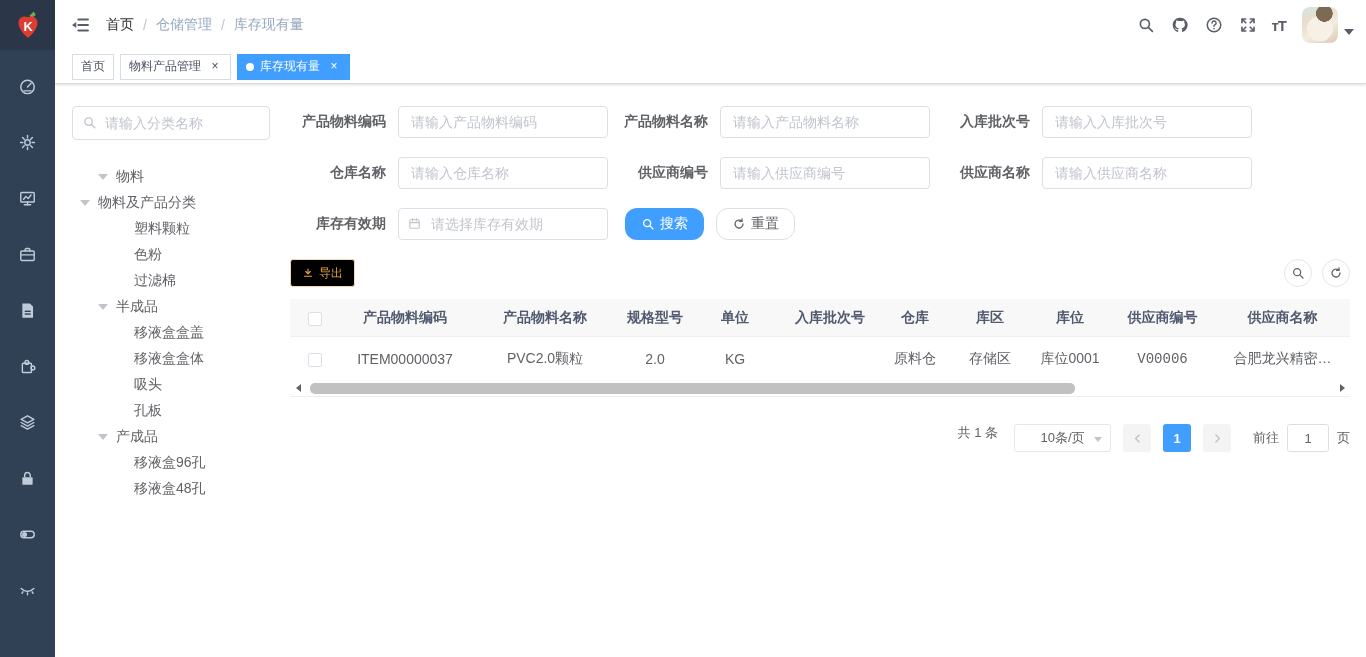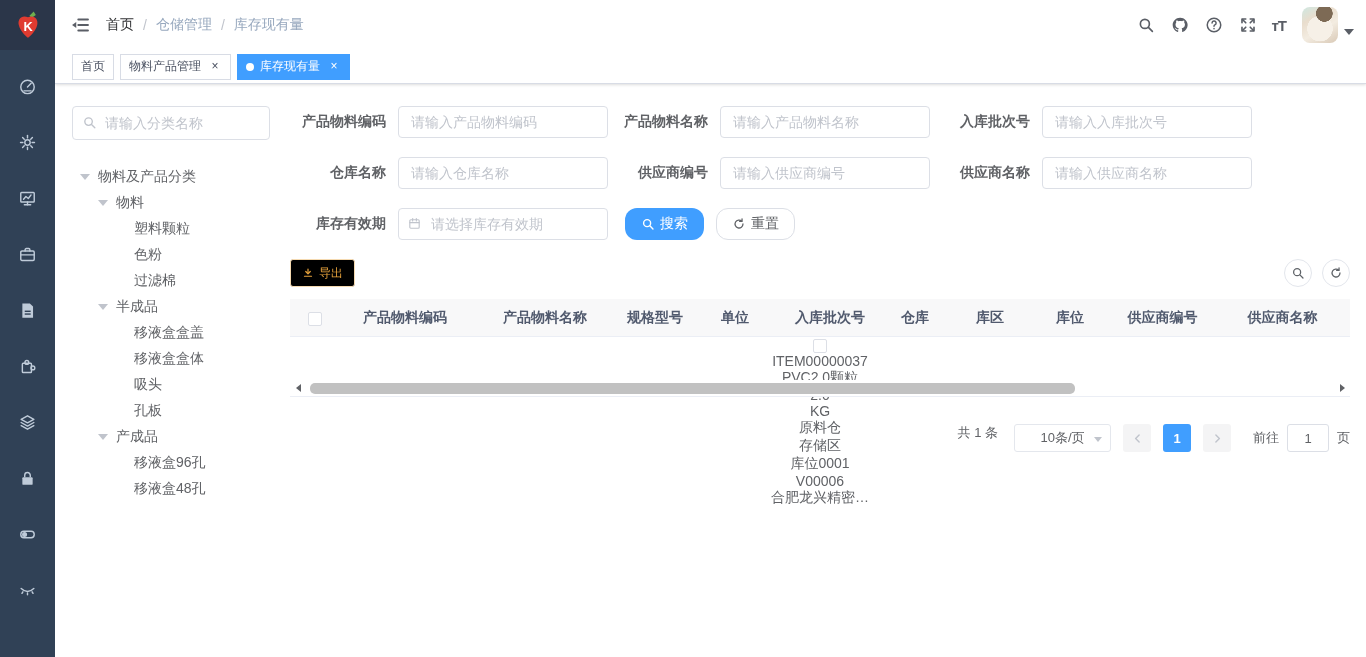--- a/index.html
+++ b/index.html
@@ -81,21 +81,21 @@
   .btn-export { background:#000000; color:#e6a23c; border:1px solid #f5dab1; border-radius:3px; height:28px; padding:0 11px; font-size:12px; display:inline-flex; align-items:center; cursor:pointer; }
   .btn-export .icon { width:12px; height:12px; margin-right:5px; }
   .right-tools { display:flex; align-items:center; }
   .circle-btn { width:28px; height:28px; border-radius:50%; border:1px solid #e3e6ec; background:#fff; color:#5f6368; display:flex; align-items:center; justify-content:center; margin-left:10px; cursor:pointer; }
   .circle-btn .icon { width:14px; height:14px; }
 
   
   .tbl { width:100%; }
   .tbl-header { display:flex; align-items:center; background:#f8f8f9; height:38px; border-bottom:1px solid #ebeef5; }
   .tbl-header .cell { font-weight:700; color:#515a6e; font-size:14px; }
-  .tbl-row { display:flex; align-items:center; height:43px; background:#fff; color:#606266; font-size:14px;flex-direction:column; }
+  .tbl-row { display:flex; align-items:center; height:43px; background:#fff; color:#606266; font-size:14px; }
   .cell { text-align:center; padding:0 4px; white-space:nowrap; overflow:hidden; text-overflow:ellipsis; flex:0 0 auto; }
   .checkbox { width:14px; height:14px; border:1px solid #dcdfe6; border-radius:2px; background:#fff; display:inline-block; vertical-align:middle; cursor:pointer; }
 
   
   .hscroll { position:relative; height:17px; background:#fff; border-bottom:1px solid #ebeef5; }
   .hs-arrow { position:absolute; top:0; width:16px; height:16px; display:flex; align-items:center; justify-content:center; cursor:pointer; }
   .hs-arrow.left { left:0; }
   .hs-arrow.right { right:0; }
   .tri-l { width:0; height:0; border-top:4px solid transparent; border-bottom:4px solid transparent; border-right:5px solid #606266; }
   .tri-r { width:0; height:0; border-top:4px solid transparent; border-bottom:4px solid transparent; border-left:5px solid #606266; }
@@ -311,27 +311,27 @@
       <div class="tree-search">
         <span class="icon">
           <svg viewBox="0 0 24 24" fill="none" stroke="currentColor" stroke-width="2.2" stroke-linecap="round">
             <circle cx="10.5" cy="10.5" r="6"></circle>
               <line x1="15.2" y1="15.2" x2="20.5" y2="20.5"></line>
           </svg>
         </span>
         <input type="text" placeholder="请输入分类名称" style="">
       </div>
       <div class="tree" id="tree">
+          <div class="tree-node lv2">
+            <span class="tri"></span>
+            <span>物料</span>
+          </div>
           <div class="tree-node lv1">
             <span class="tri"></span>
             <span>物料及产品分类</span>
-          </div>
-          <div class="tree-node lv2">
-            <span class="tri"></span>
-            <span>物料</span>
           </div>
           <div class="tree-node lv3">
             <span>塑料颗粒</span>
           </div>
           <div class="tree-node lv3">
             <span>色粉</span>
           </div>
           <div class="tree-node lv3">
             <span>过滤棉</span>
           </div>
@@ -477,21 +477,21 @@
             <div class="tbl-row">
               <div class="cell" style="width: 50px;"><span class="checkbox"></span></div>
               <div class="cell" style="width: 130px;">ITEM00000037</div>
               <div class="cell" style="width: 150px;">PVC2.0颗粒</div>
               <div class="cell" style="width: 70px;">2.0</div>
               <div class="cell" style="width: 90px;">KG</div>
               <div class="cell" style="width: 100px;"></div>
               <div class="cell" style="width: 70px;">原料仓</div>
               <div class="cell" style="width: 80px;">存储区</div>
               <div class="cell" style="width: 80px;">库位0001</div>
-              <div class="cell" style="width: 105px;">V00006</div>
+              <div class="cell" style="width: 105px; font-family: Liberation Mono, monospace;">V00006</div>
               <div class="cell" style="width: 135px;">合肥龙兴精密…</div>
             </div>
           </div>
         <div class="hscroll">
           <span class="hs-arrow left">
               <span class="tri-l"></span>
             </span>
           <span class="hs-thumb"></span>
           <span class="hs-arrow right">
               <span class="tri-r"></span>

